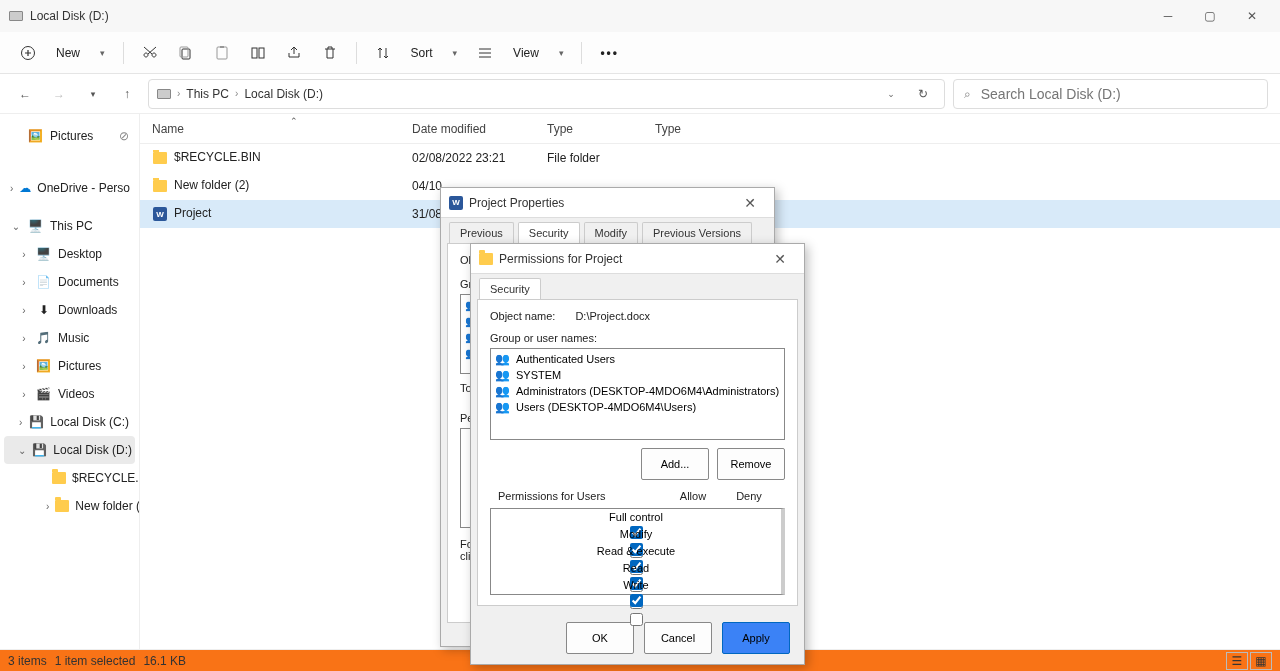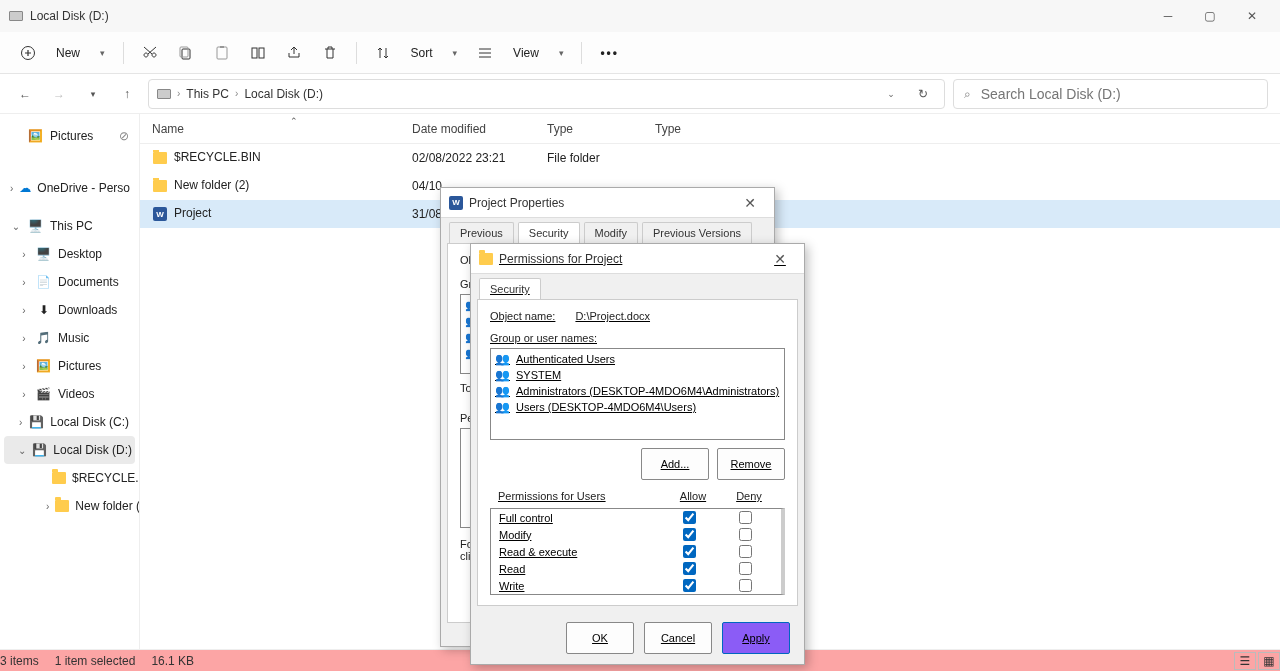--- a/index.html
+++ b/index.html
@@ -26,42 +26,42 @@
   .side-item .exp { width:12px; text-align:center; color:#666; font-size:10px;}
   .side-item .ic { width:16px; height:16px; display:flex; align-items:center; justify-content:center;}
   .filelist { flex:1; position:relative;}
   .colhead { display:flex; height:30px; align-items:center; border-bottom:1px solid #eee; color:#444; position:relative;}
   .colhead > div { padding:0 12px; display:flex; align-items:center; gap:6px;}
   .col-name{width:260px;} .col-date{width:135px;} .col-type{width:108px;} .col-size{width:80px;}
   .row { display:flex; height:28px; align-items:center; color:#222;}
   .row.sel { background:#d8eaf9;}
   .row .cell { padding:0 12px; white-space:nowrap; overflow:hidden; text-overflow:ellipsis;}
   .row .ic { width:16px; height:16px; margin-right:6px; display:inline-flex; align-items:center; justify-content:center; vertical-align:middle;}
-  .statusbar { position:absolute; bottom:0; left:0; right:0; height:22px; display:flex; align-items:center; padding:0 0; gap:16px; background:#fca5a5; border-top:1px solid #eee; color:#333;}
+  .statusbar { position:absolute; bottom:0; left:0; right:0; height:22px; display:flex; align-items:center; padding:0 8px; gap:8px; background:#f97316; border-top:1px solid #eee; color:#333;}
   .statusbar .viewicons { margin-left:auto; display:flex; gap:2px;}
   .viewicons span { width:22px; height:18px; border:1px solid #bbb; display:flex; align-items:center; justify-content:center;}
 
   
   .dialog { position:absolute; background:#f0f0f0; border:1px solid #aaa; box-shadow:3px 3px 10px rgba(0,0,0,.25);}
   .dialog .dtitle { height:30px; display:flex; align-items:center; padding:0 8px; gap:6px; background:#fff; border-bottom:1px solid #ddd;}
   .dialog .dtitle .x { margin-left:auto; width:32px; text-align:center; color:#555; font-size:14px;}
   .tabs { display:flex; padding:4px 8px 0 8px; gap:4px; background:#f0f0f0;}
   .tab { padding:4px 10px; border:1px solid #ccc; border-bottom:none; background:#f0f0f0; font-size:11px; color:#333; border-radius:2px 2px 0 0;}
   .tab.active { background:#fff;}
   .dbody { padding:10px 12px; background:#fff; margin:0 6px 6px 6px; border:1px solid #ccc;}
   .lbl { font-size:11px; color:#222;}
   .listbox { border:1px solid #888; background:#fff; margin-top:4px; padding:2px; font-size:11px;}
   .listbox .lrow { display:flex; align-items:center; gap:6px; height:16px; padding:0 2px;}
   .btnrow { display:flex; justify-content:flex-end; gap:8px; margin-top:8px;}
   .btn { min-width:68px; height:32px; border:1px solid #888; background:#fdfdfd; font-size:11px; display:flex; align-items:center; justify-content:center; border-radius:2px;}
-  .btn.primary { border:1px solid #0067c0; background:#8b5cf6;}
+  .btn.primary { border:1px solid #0067c0; background:#3b82f6;}
   .permtable { border:1px solid #888; background:#fff; margin-top:4px; font-size:11px; position:relative;}
   .permhead { display:flex; padding:2px 8px; color:#222;}
   .permhead .pname{flex:1;} .permhead .pcol{width:56px; text-align:center;}
-  .permrow { display:flex; align-items:center; padding:2px 8px; height:17px;}
+  .permrow { display:flex; align-items:center; padding:2px 8px; height:17px;flex-direction:column;}
   .permrow .pname{flex:1;} .permrow .pcol{width:56px; text-align:center;}
   input[type=checkbox]{ width:13px; height:13px; accent-color:#0067c0;}
   .dlg-buttons { display:flex; justify-content:flex-end; gap:10px; padding:10px 14px; background:#f0f0f0;}
   .sort-arrow{font-size:9px;color:#555;position:absolute;left:150px;top:2px;}
   .folder-ic { width:14px;height:12px;background:#ffcc4d;border-radius:1px;position:relative;display:inline-block;}
   .folder-ic:before{content:"";position:absolute;top:-3px;left:0;width:6px;height:3px;background:#ffcc4d;border-radius:1px 1px 0 0;}
   .disk-ic { width:14px;height:10px;background:#ccc;border:1px solid #888;border-radius:1px;display:inline-block;}
   .word-ic { width:14px;height:14px;background:#2b579a;display:inline-flex;align-items:center;justify-content:center;color:#fff;font-size:8px;font-weight:bold;border-radius:2px;}
   .users-ic { font-size:12px; }
 </style>
@@ -330,21 +330,21 @@
     <div class="lbl">To</div>
     <div style="height:18px"></div>
     <div class="lbl">Pe</div>
     <div class="listbox" style="height:100px"></div>
     <div style="height:10px"></div>
     <div class="lbl">For</div>
     <div class="lbl">clic</div>
   </div>
 </div>
 
-<div class="dialog" style="left:470px; top:243px; width:335px;text-decoration:underline;">
+<div class="dialog" style="left:470px; top:243px; width:335px;">
   <div class="dtitle">
     <span class="folder-ic"></span>
     <span style="font-size:12px;color:#333">Permissions for Project</span>
     <span class="x">✕</span>
   </div>
   <div class="tabs">
     <div class="tab active">Security</div>
   </div>
   <div class="dbody">
     <div style="display:flex;gap:20px;font-size:11px;margin-bottom:10px">

